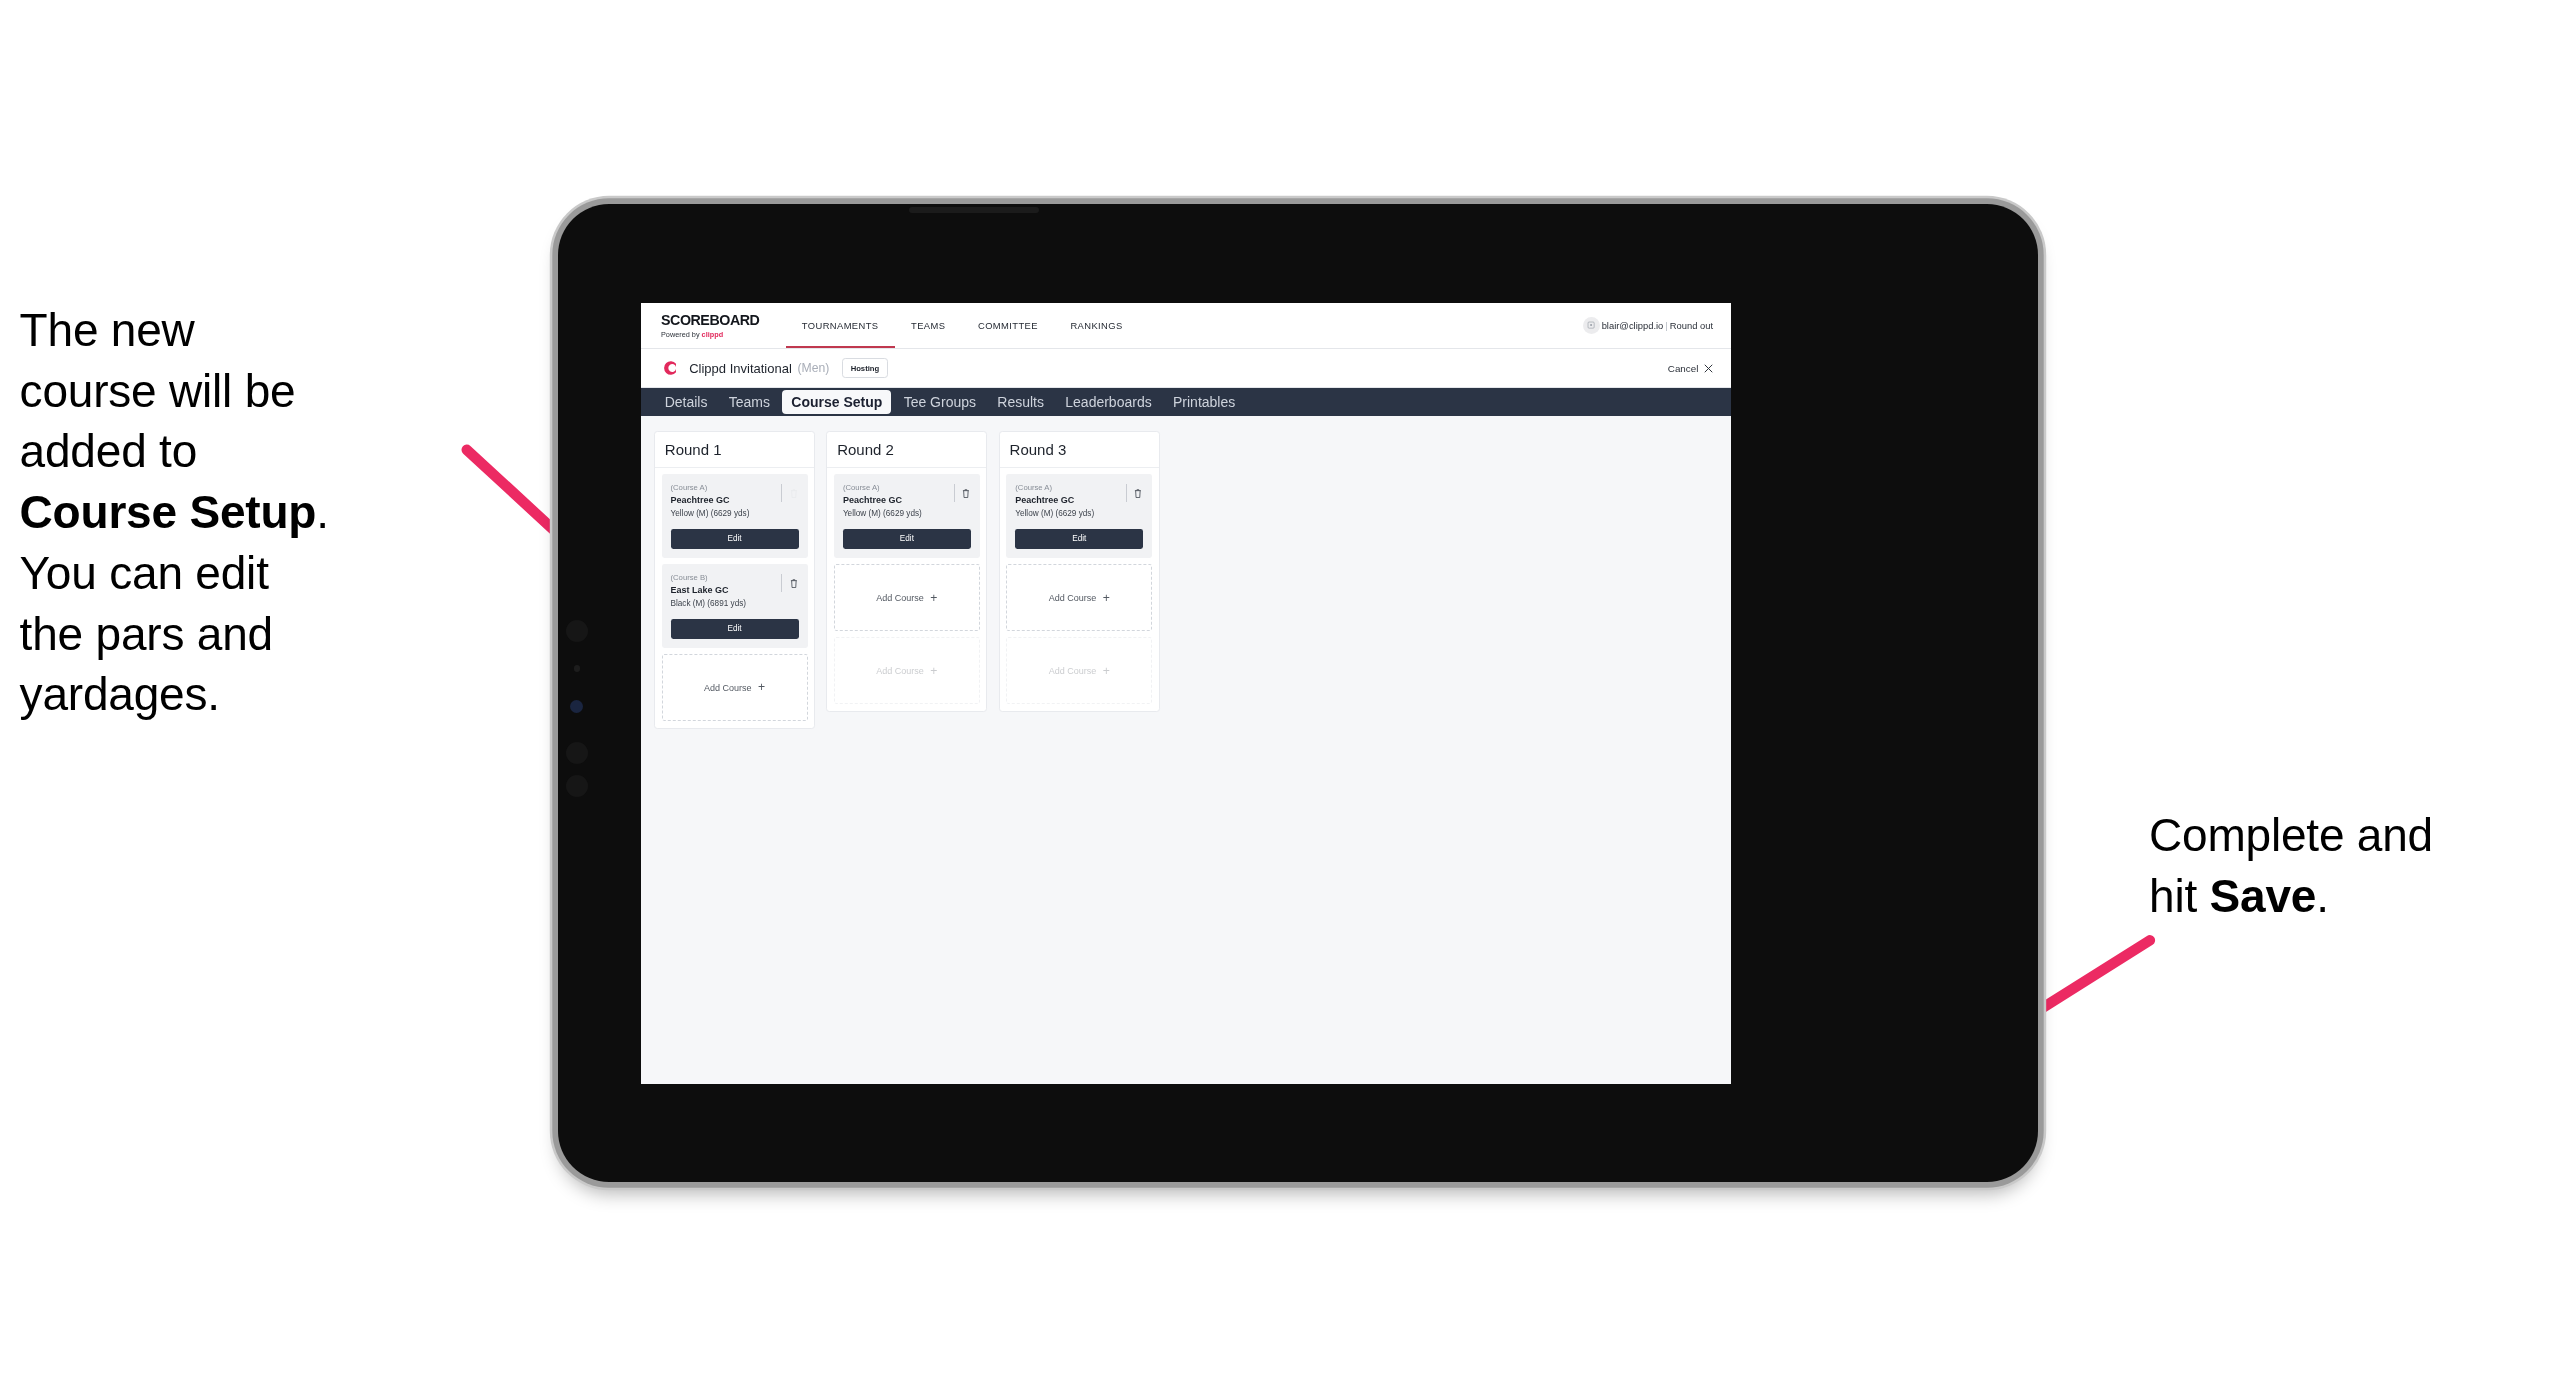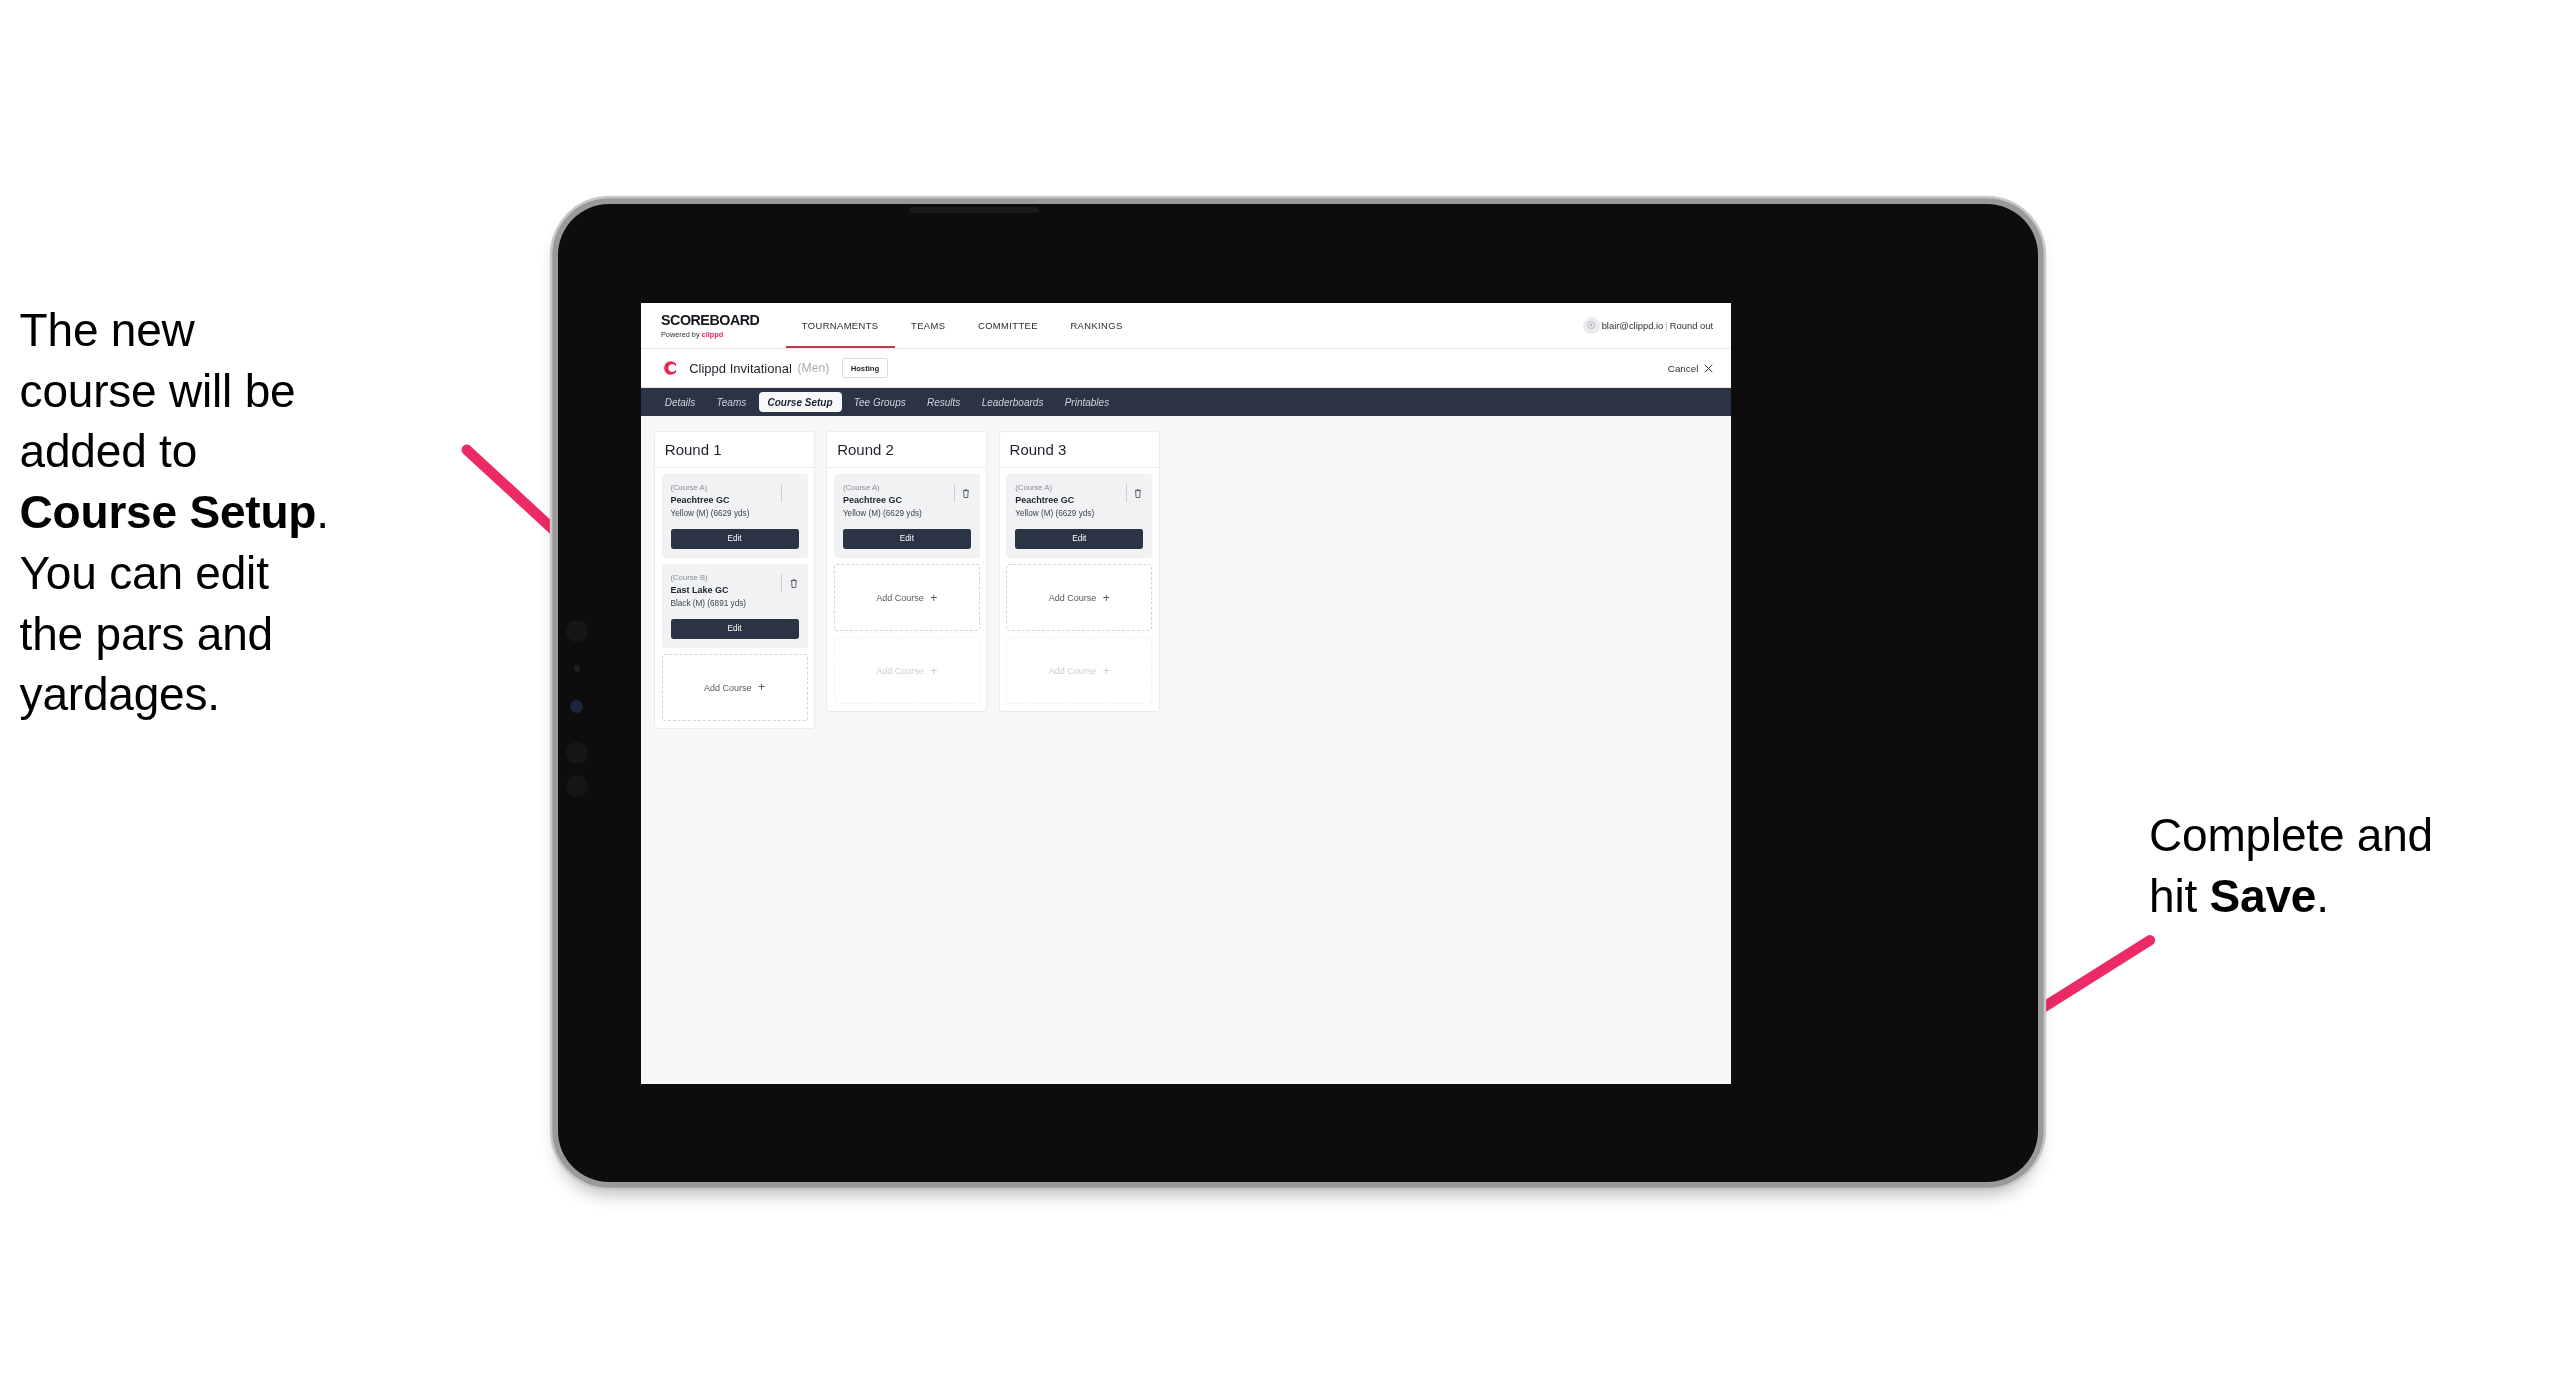--- a/index.html
+++ b/index.html
@@ -131,22 +131,22 @@
     margin-left: auto; display: flex; align-items: center; gap: 5.7px;
     font-size: 9.8px; color: #2a2f38; cursor: pointer;
   }
 
   
   .stabs {
     height: 28px; background: #2b3445;
     display: flex; align-items: center; padding: 0 14.7px; gap: 3.3px;
   }
   .stab {
-    font-size: 10px; color: #ced3dc; padding: 4.1px 9px;
-    border-radius: 4.1px; cursor: pointer; white-space: nowrap; font-style: italic;
+    font-size: 14px; color: #ced3dc; padding: 4.1px 9px;
+    border-radius: 4.1px; cursor: pointer; white-space: nowrap;
   }
   .stab.active {
     background: #f7f8fa; color: #1b2030; font-weight: 700;
   }
 
   
   .board {
     padding: 14.7px 13px; display: flex; gap: 11.4px;
     align-items: flex-start;
   }

